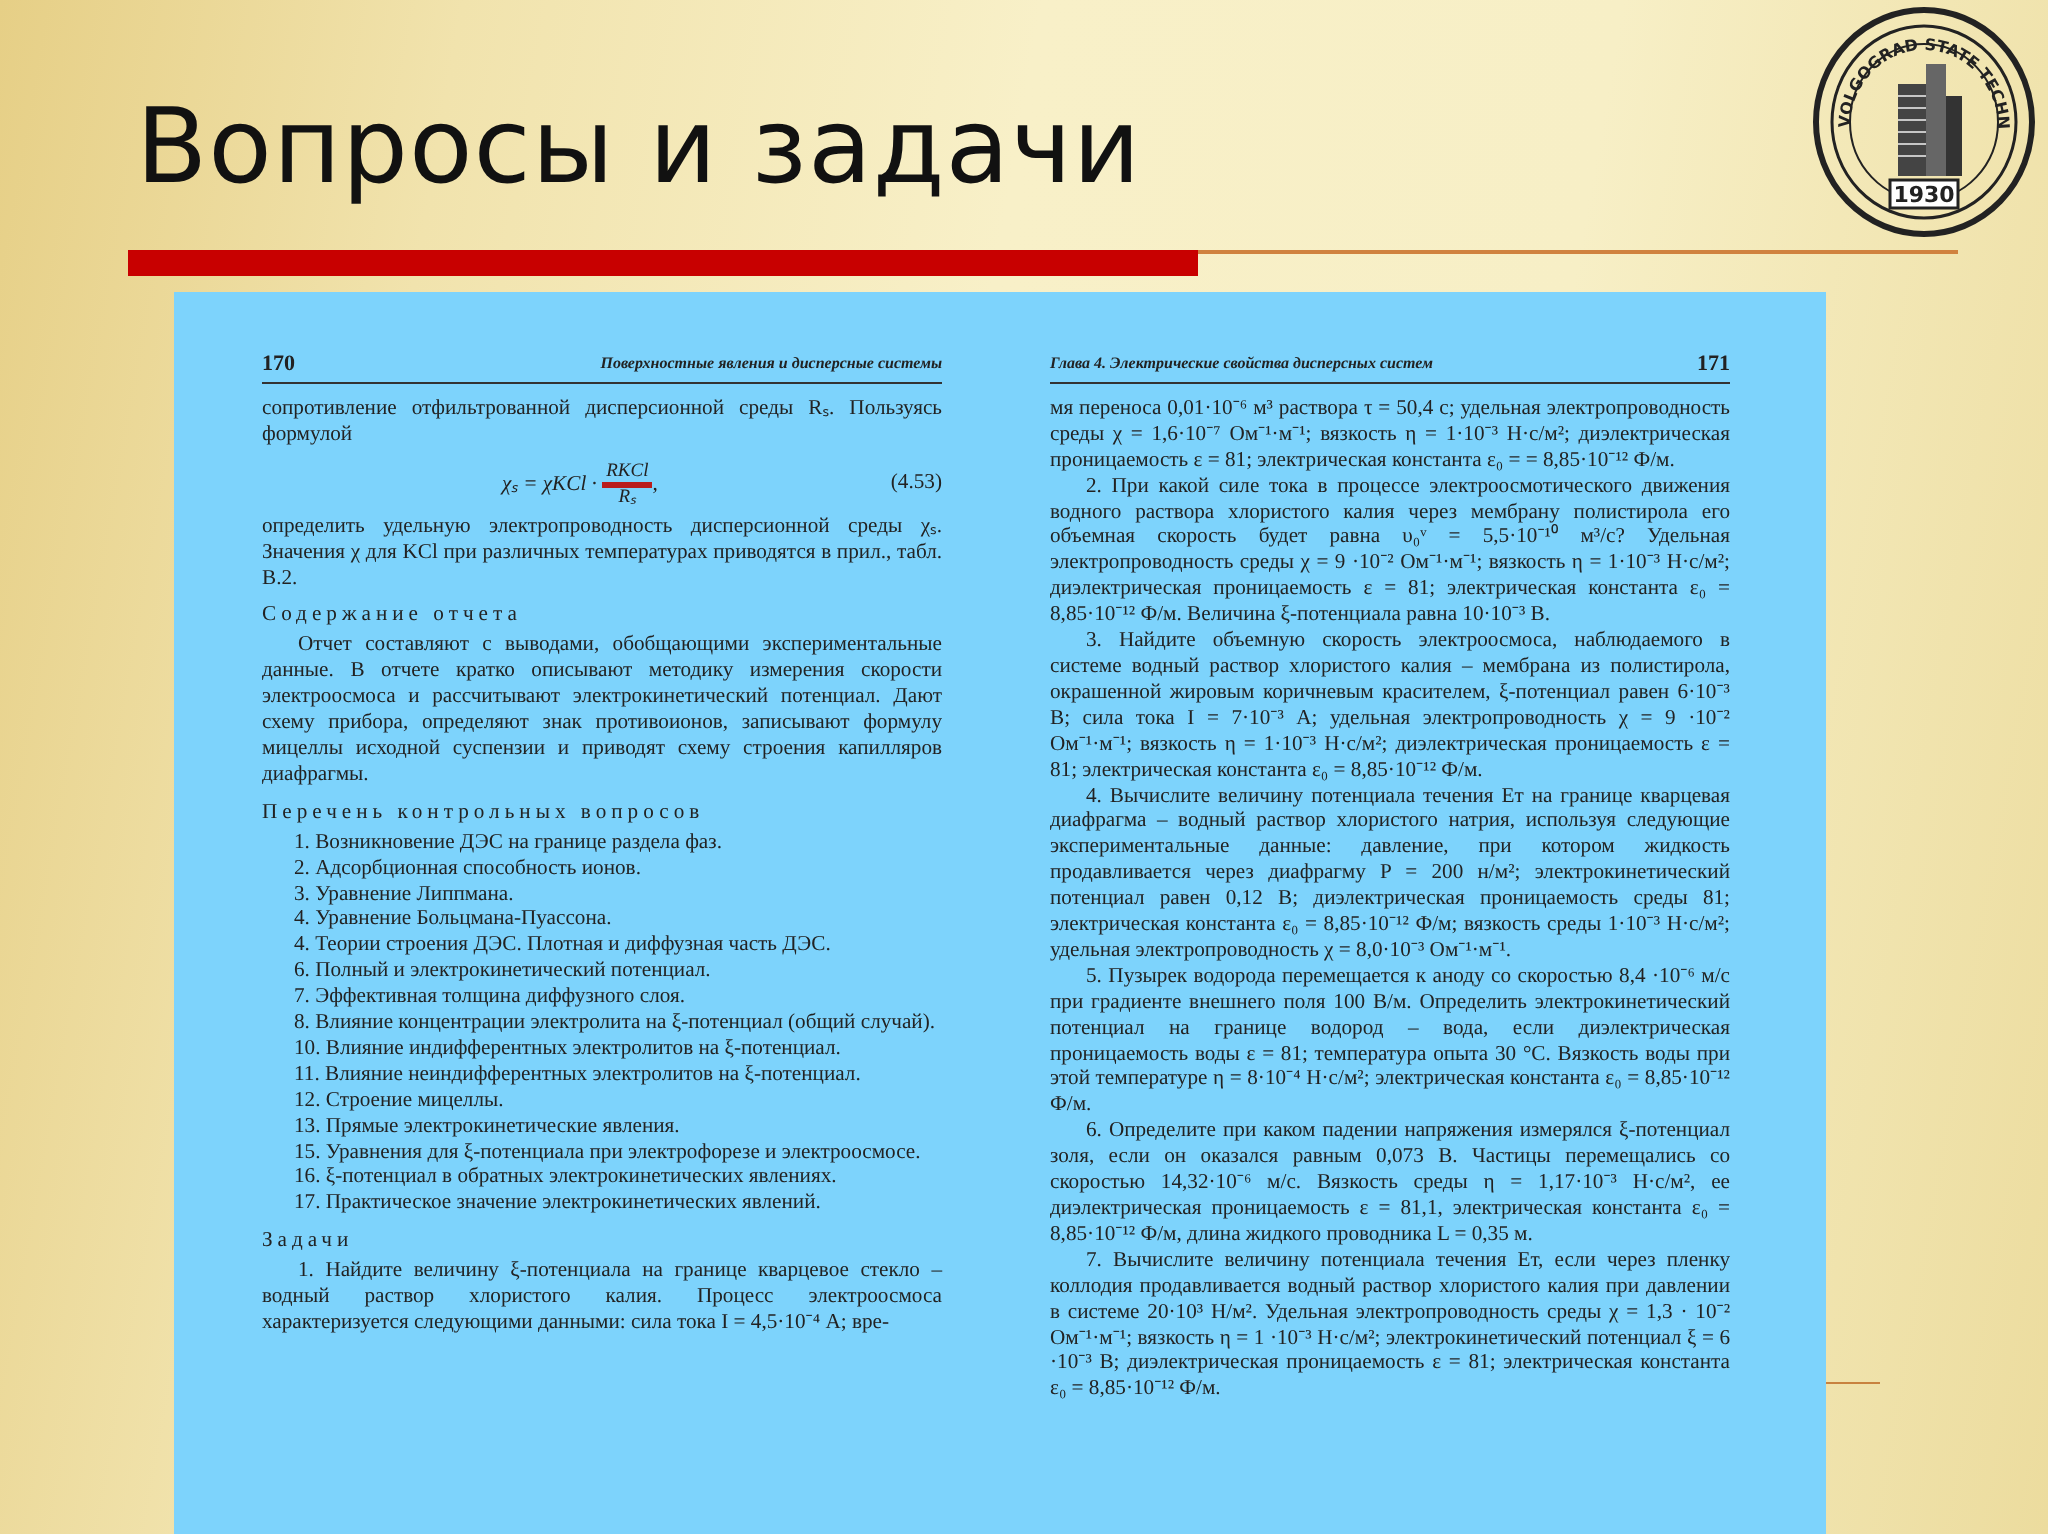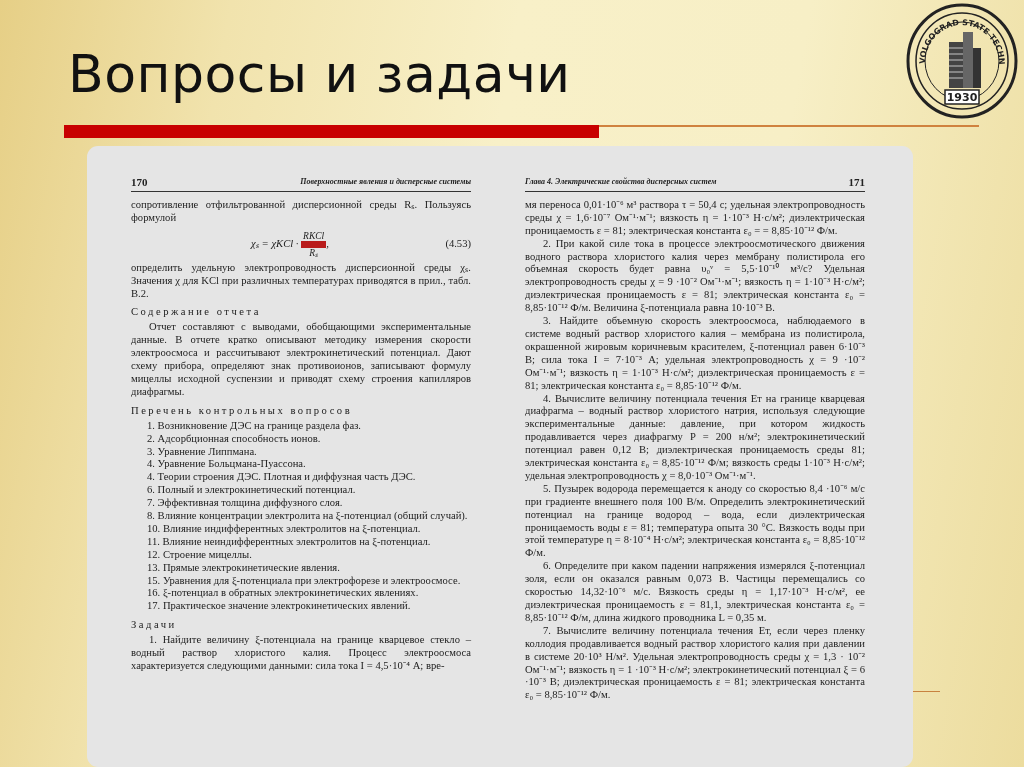--- a/index.html
+++ b/index.html
@@ -4,33 +4,33 @@
 <style>
   html,body{margin:0;padding:0;}
   body{width:1024px;height:767px;overflow:hidden;position:relative;
     background:linear-gradient(100deg,#e6cf86 0%,#f1e3ad 20%,#f8f0c8 45%,#f7efc6 70%,#ecdc9e 100%);
     font-family:"Liberation Serif",serif;}
   .slide-title{position:absolute;left:68px;top:44px;font-family:"DejaVu Sans",sans-serif;font-size:52px;color:#111;letter-spacing:0.5px;}
   .red-bar{position:absolute;left:64px;top:125px;width:535px;height:13px;background:#c80000;}
   .thin-line{position:absolute;left:599px;top:125px;width:380px;height:2px;background:#d0823f;}
   .bottom-line{position:absolute;left:870px;top:691px;width:70px;height:1px;background:#c8823f;}
   .seal{position:absolute;left:905px;top:2px;width:115px;height:118px;}
-  .scan{position:absolute;left:87px;top:146px;width:826px;height:621px;background:#e5e5e5;border-radius:11px;}
+  .scan{position:absolute;left:87px;top:146px;width:826px;height:621px;background:#7dd3fc;}
   .page{position:absolute;top:30px;width:340px;font-size:10.6px;line-height:12.9px;color:#222;}
   .page.left{left:44px;}
   .page.right{left:438px;}
   .runhead{display:flex;justify-content:space-between;align-items:flex-end;border-bottom:1px solid #333;padding-bottom:2px;margin-bottom:7px;}
   .pnum{font-weight:bold;font-size:11px;}
   .rt{font-style:italic;font-weight:bold;font-size:8px;}
   p{margin:0;text-align:justify;}
   .ind{text-indent:18px;}
   .formula{display:flex;justify-content:space-between;align-items:center;margin:6px 0 4px 0;}
   .formula .f{margin-left:120px;font-style:italic;}
   .frac{display:inline-flex;flex-direction:column;align-items:center;vertical-align:middle;font-size:9.5px;line-height:10px;}
-  .frac .num{border-bottom:7px solid #b91c1c;padding:0 2px;}
+  .frac .num{border-bottom:3px solid #b91c1c;padding:0 2px;}
   .spaced{text-align:left;letter-spacing:2.5px;margin:6px 0 2px 0;}
   .sec{font-weight:bold;margin:10px 0 4px 0;}
   ol{list-style:none;margin:0;padding:0 0 0 16px;}
   ol li{text-indent:0;}
 </style>
 </head>
 <body>
 
 <div class="slide-title">Вопросы и задачи</div>
 <div class="red-bar"></div>

